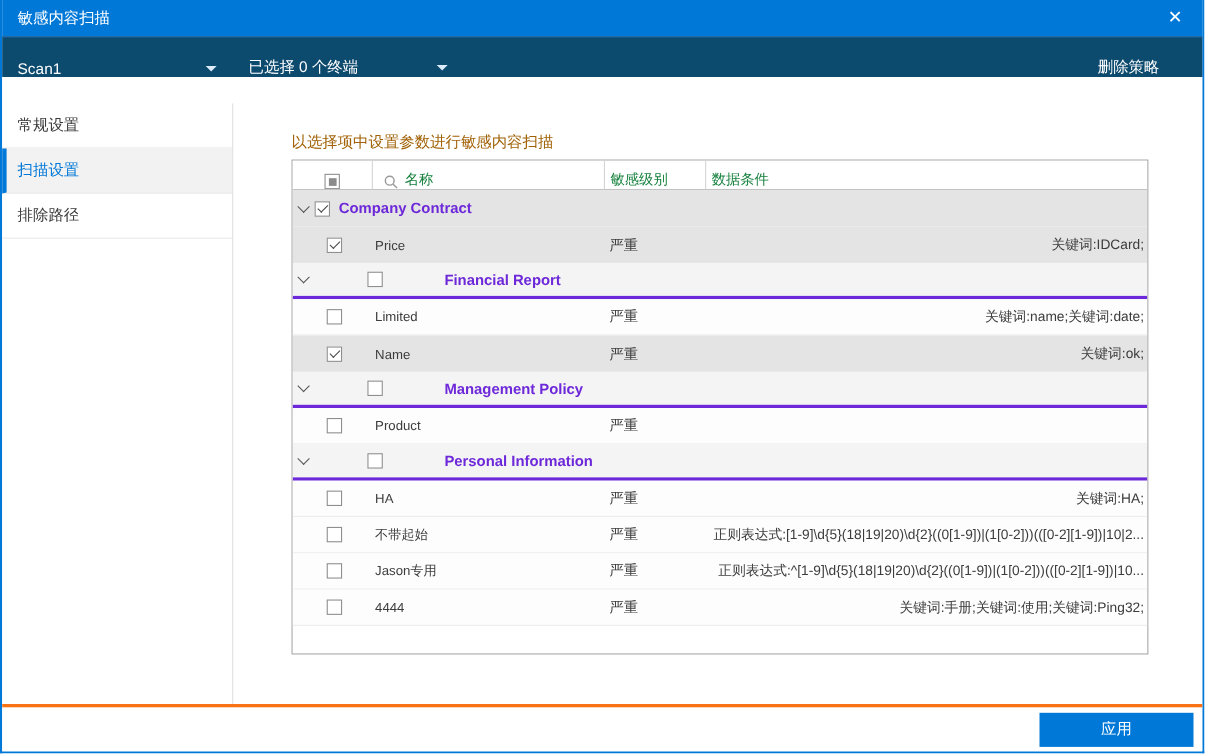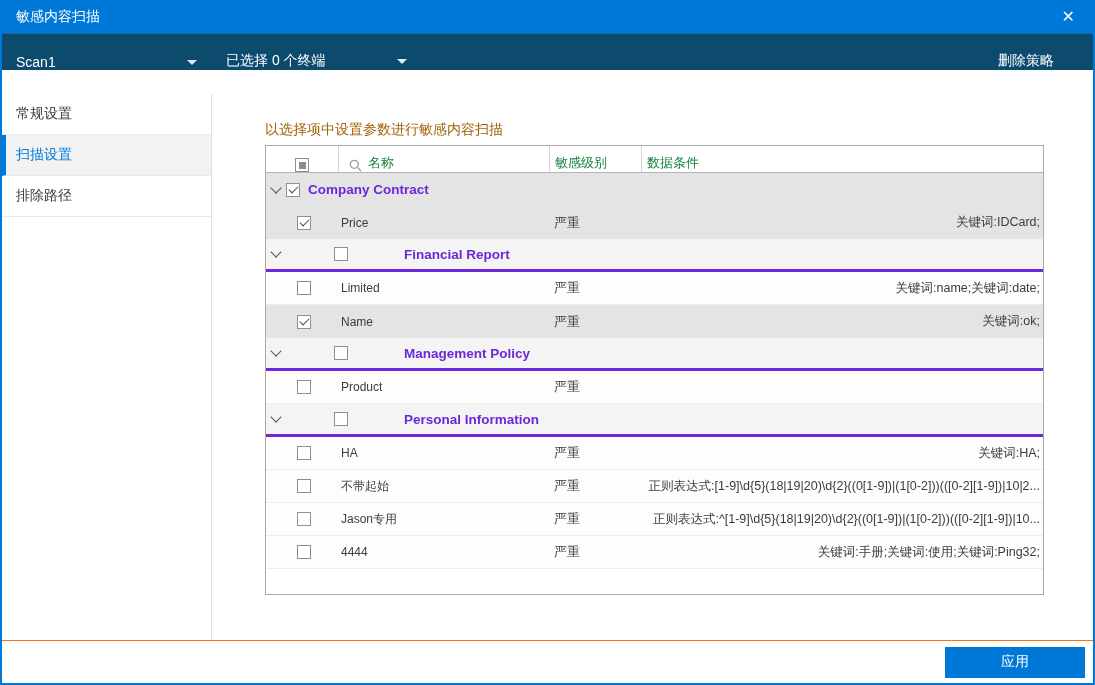--- a/index.html
+++ b/index.html
@@ -57,21 +57,21 @@
   .cb.ind::after { content:""; width:7px; height:7px; background:#8b8b8b; }
 
   .g-label { font-size:13.5px; font-weight:700; color:#6d28d9; margin-left:8px; }
   .row .c-cb { margin-left:31px; }
   .c-name { font-size:12px; color:#3c3c3c; margin-left:30px; }
   .c-level { position:absolute; left:288px; font-size:13px; color:#3c3c3c; }
   .c-cond  { position:absolute; left:380px; right:3px; font-size:12.5px; color:#3c3c3c;
              white-space:nowrap; overflow:hidden;text-align:right; }
 
   
-  .footer { height:43px; border-top:1px solid #f97316; display:flex; align-items:center; justify-content:flex-end;
+  .footer { height:43px; border-top:3px solid #f97316; display:flex; align-items:center; justify-content:flex-end;
             padding-right:8px; background:#fff; }
   .apply-btn { width:140px; height:31px; background:#0078d7; color:#fff; font-size:14px;
                display:flex; align-items:center; justify-content:center; cursor:pointer; }
 </style>
 </head>
 <body>
 
 <div class="window">
 
   <div class="titlebar">

